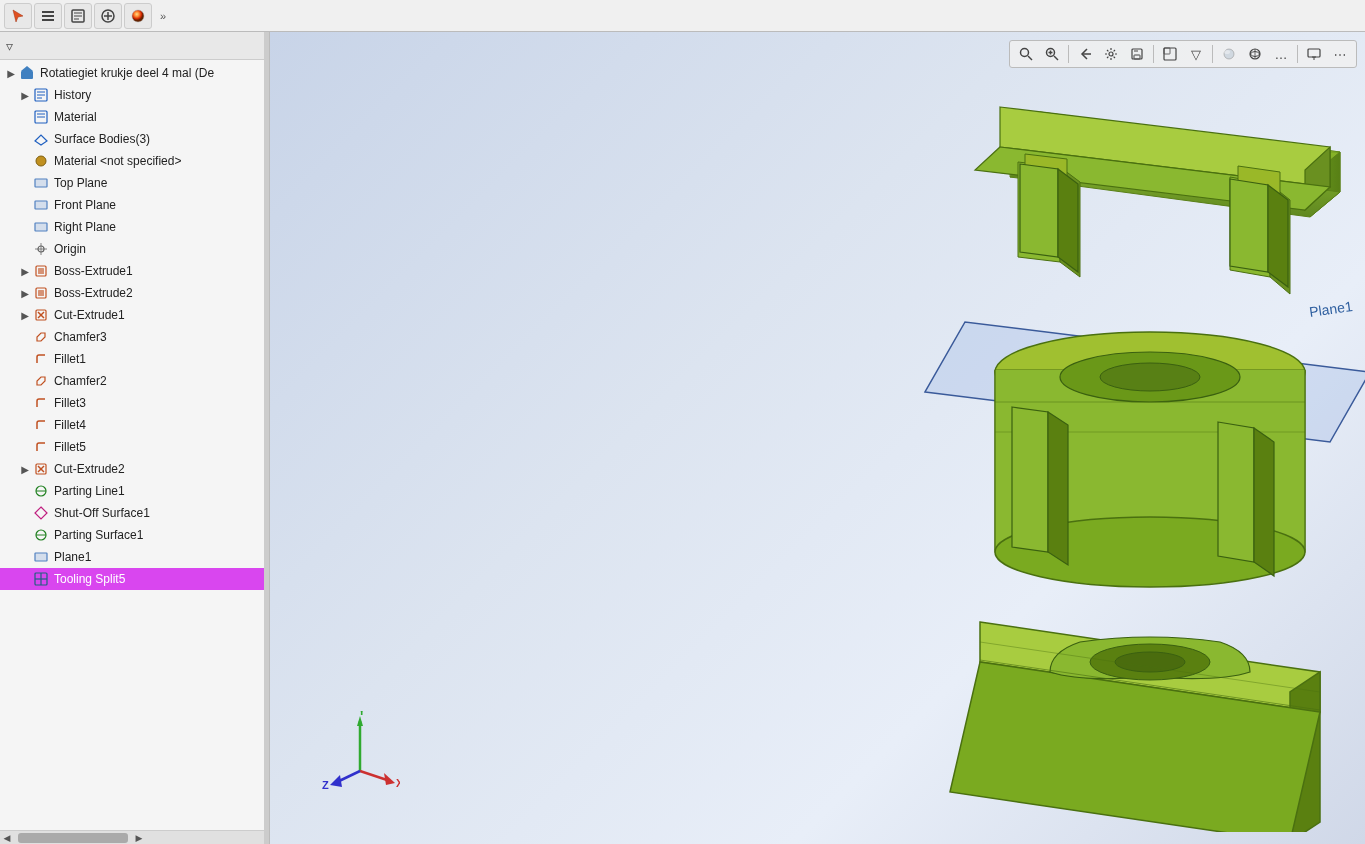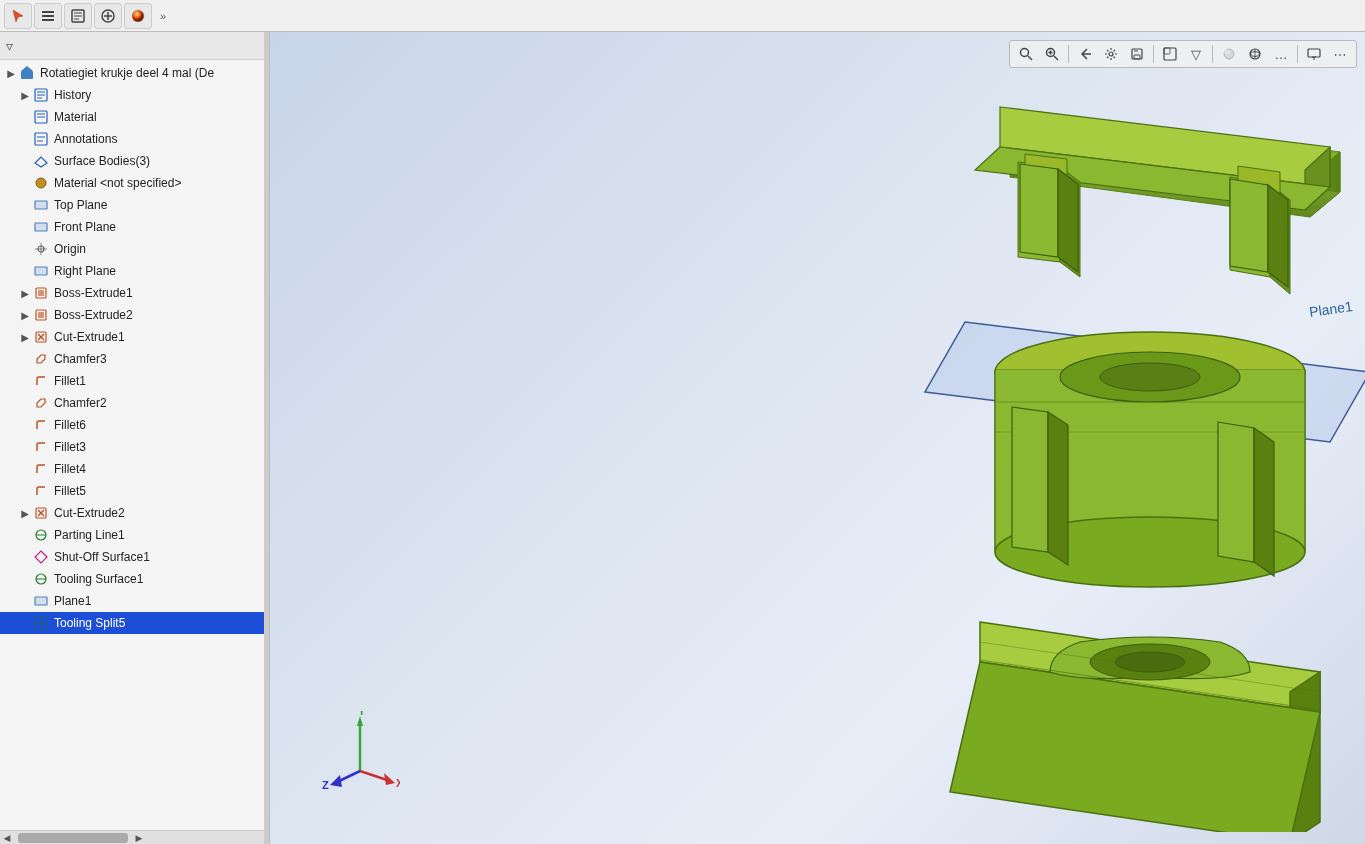--- a/index.html
+++ b/index.html
@@ -70,21 +70,21 @@
     }
     .tree-item {
       display: flex;
       align-items: center;
       padding: 2px 4px 2px 8px;
       cursor: pointer;
       white-space: nowrap;
       min-height: 22px;
       color: #222;
     }
-    .tree-item.highlighted { background: #1d4ed8; color: white; }
+    .tree-item.highlighted { background: #d946ef; color: white; }
     .tree-item .expand-arrow {
       width: 14px; height: 14px;
       display: flex; align-items: center; justify-content: center;
       font-size: 10px; color: #555; flex-shrink: 0;
     }
     .tree-item .item-icon {
       width: 18px; height: 18px;
       margin-right: 4px;
       flex-shrink: 0;
       display: flex; align-items: center; justify-content: center;
@@ -266,31 +266,20 @@
                 <line x1="4" y1="5" x2="12" y2="5" stroke="#2060c0" stroke-width="1"></line>
                 <line x1="4" y1="8" x2="12" y2="8" stroke="#2060c0" stroke-width="1"></line>
               </svg>
             </span>
             <span class="item-label">Material</span>
           </div>
           <div class="tree-item indent-1">
             <span class="expand-arrow"></span>
             <span class="item-icon icon-blue">
               <svg width="16" height="16" viewBox="0 0 16 16">
-                <rect x="2" y="2" width="12" height="12" rx="1" fill="none" stroke="#2060c0" stroke-width="1.2"></rect>
-                <line x1="4" y1="6" x2="12" y2="6" stroke="#2060c0" stroke-width="1"></line>
-                <line x1="4" y1="10" x2="10" y2="10" stroke="#2060c0" stroke-width="1"></line>
-              </svg>
-            </span>
-            <span class="item-label">Annotations</span>
-          </div>
-          <div class="tree-item indent-1">
-            <span class="expand-arrow"></span>
-            <span class="item-icon icon-blue">
-              <svg width="16" height="16" viewBox="0 0 16 16">
                 <path d="M2,10 L8,4 L14,10 L8,14 Z" fill="none" stroke="#2060c0" stroke-width="1.2"></path>
               </svg>
             </span>
             <span class="item-label">Surface Bodies(3)</span>
           </div>
           <div class="tree-item indent-1">
             <span class="expand-arrow"></span>
             <span class="item-icon icon-yellow">
               <svg width="16" height="16" viewBox="0 0 16 16">
                 <circle cx="8" cy="8" r="5" fill="#c09020" stroke="#806010" stroke-width="1"></circle>
@@ -308,42 +297,42 @@
             <span class="item-label">Top Plane</span>
           </div>
           <div class="tree-item indent-1">
             <span class="expand-arrow"></span>
             <span class="item-icon icon-plane">
               <svg width="16" height="16" viewBox="0 0 16 16">
                 <rect x="2" y="4" width="12" height="8" rx="0.5" fill="rgba(80,130,200,0.2)" stroke="#5080c0" stroke-width="1.2"></rect>
               </svg>
             </span>
             <span class="item-label">Front Plane</span>
+          </div>
+          <div class="tree-item indent-1">
+            <span class="expand-arrow"></span>
+            <span class="item-icon icon-plane">
+              <svg width="16" height="16" viewBox="0 0 16 16">
+                <rect x="2" y="4" width="12" height="8" rx="0.5" fill="rgba(80,130,200,0.2)" stroke="#5080c0" stroke-width="1.2"></rect>
+              </svg>
+            </span>
+            <span class="item-label">Right Plane</span>
           </div>
           <div class="tree-item indent-1">
             <span class="expand-arrow"></span>
             <span class="item-icon icon-gray">
               <svg width="16" height="16" viewBox="0 0 16 16">
                 <circle cx="8" cy="8" r="3" fill="none" stroke="#666" stroke-width="1.2"></circle>
                 <line x1="8" y1="2" x2="8" y2="14" stroke="#666" stroke-width="0.8"></line>
                 <line x1="2" y1="8" x2="14" y2="8" stroke="#666" stroke-width="0.8"></line>
               </svg>
             </span>
             <span class="item-label">Origin</span>
           </div>
           <div class="tree-item indent-1">
-            <span class="expand-arrow"></span>
-            <span class="item-icon icon-plane">
-              <svg width="16" height="16" viewBox="0 0 16 16">
-                <rect x="2" y="4" width="12" height="8" rx="0.5" fill="rgba(80,130,200,0.2)" stroke="#5080c0" stroke-width="1.2"></rect>
-              </svg>
-            </span>
-            <span class="item-label">Right Plane</span>
-          </div>
-          <div class="tree-item indent-1">
             <span class="expand-arrow">▶</span>
             <span class="item-icon icon-orange">
               <svg width="16" height="16" viewBox="0 0 16 16">
                 <rect x="3" y="3" width="10" height="10" rx="1" fill="none" stroke="#c05020" stroke-width="1.2"></rect>
                 <rect x="5" y="5" width="6" height="6" rx="0.5" fill="#c05020" opacity="0.6"></rect>
               </svg>
             </span>
             <span class="item-label">Boss-Extrude1</span>
           </div>
           <div class="tree-item indent-1">
@@ -394,29 +383,20 @@
             </span>
             <span class="item-label">Chamfer2</span>
           </div>
           <div class="tree-item indent-1">
             <span class="expand-arrow"></span>
             <span class="item-icon icon-orange">
               <svg width="16" height="16" viewBox="0 0 16 16">
                 <path d="M4,12 L4,6 Q4,4 6,4 L12,4" fill="none" stroke="#c05020" stroke-width="1.5"></path>
               </svg>
             </span>
-            <span class="item-label">Fillet6</span>
-          </div>
-          <div class="tree-item indent-1">
-            <span class="expand-arrow"></span>
-            <span class="item-icon icon-orange">
-              <svg width="16" height="16" viewBox="0 0 16 16">
-                <path d="M4,12 L4,6 Q4,4 6,4 L12,4" fill="none" stroke="#c05020" stroke-width="1.5"></path>
-              </svg>
-            </span>
             <span class="item-label">Fillet3</span>
           </div>
           <div class="tree-item indent-1">
             <span class="expand-arrow"></span>
             <span class="item-icon icon-orange">
               <svg width="16" height="16" viewBox="0 0 16 16">
                 <path d="M4,12 L4,6 Q4,4 6,4 L12,4" fill="none" stroke="#c05020" stroke-width="1.5"></path>
               </svg>
             </span>
             <span class="item-label">Fillet4</span>
@@ -461,21 +441,21 @@
             <span class="item-label">Shut-Off Surface1</span>
           </div>
           <div class="tree-item indent-1">
             <span class="expand-arrow"></span>
             <span class="item-icon icon-green">
               <svg width="16" height="16" viewBox="0 0 16 16">
                 <circle cx="8" cy="8" r="5" fill="none" stroke="#208020" stroke-width="1.2"></circle>
                 <line x1="3" y1="8" x2="13" y2="8" stroke="#208020" stroke-width="1"></line>
               </svg>
             </span>
-            <span class="item-label">Tooling Surface1</span>
+            <span class="item-label">Parting Surface1</span>
           </div>
           <div class="tree-item indent-1">
             <span class="expand-arrow"></span>
             <span class="item-icon icon-plane">
               <svg width="16" height="16" viewBox="0 0 16 16">
                 <rect x="2" y="4" width="12" height="8" rx="0.5" fill="rgba(80,130,200,0.2)" stroke="#5080c0" stroke-width="1.2"></rect>
               </svg>
             </span>
             <span class="item-label">Plane1</span>
           </div>

